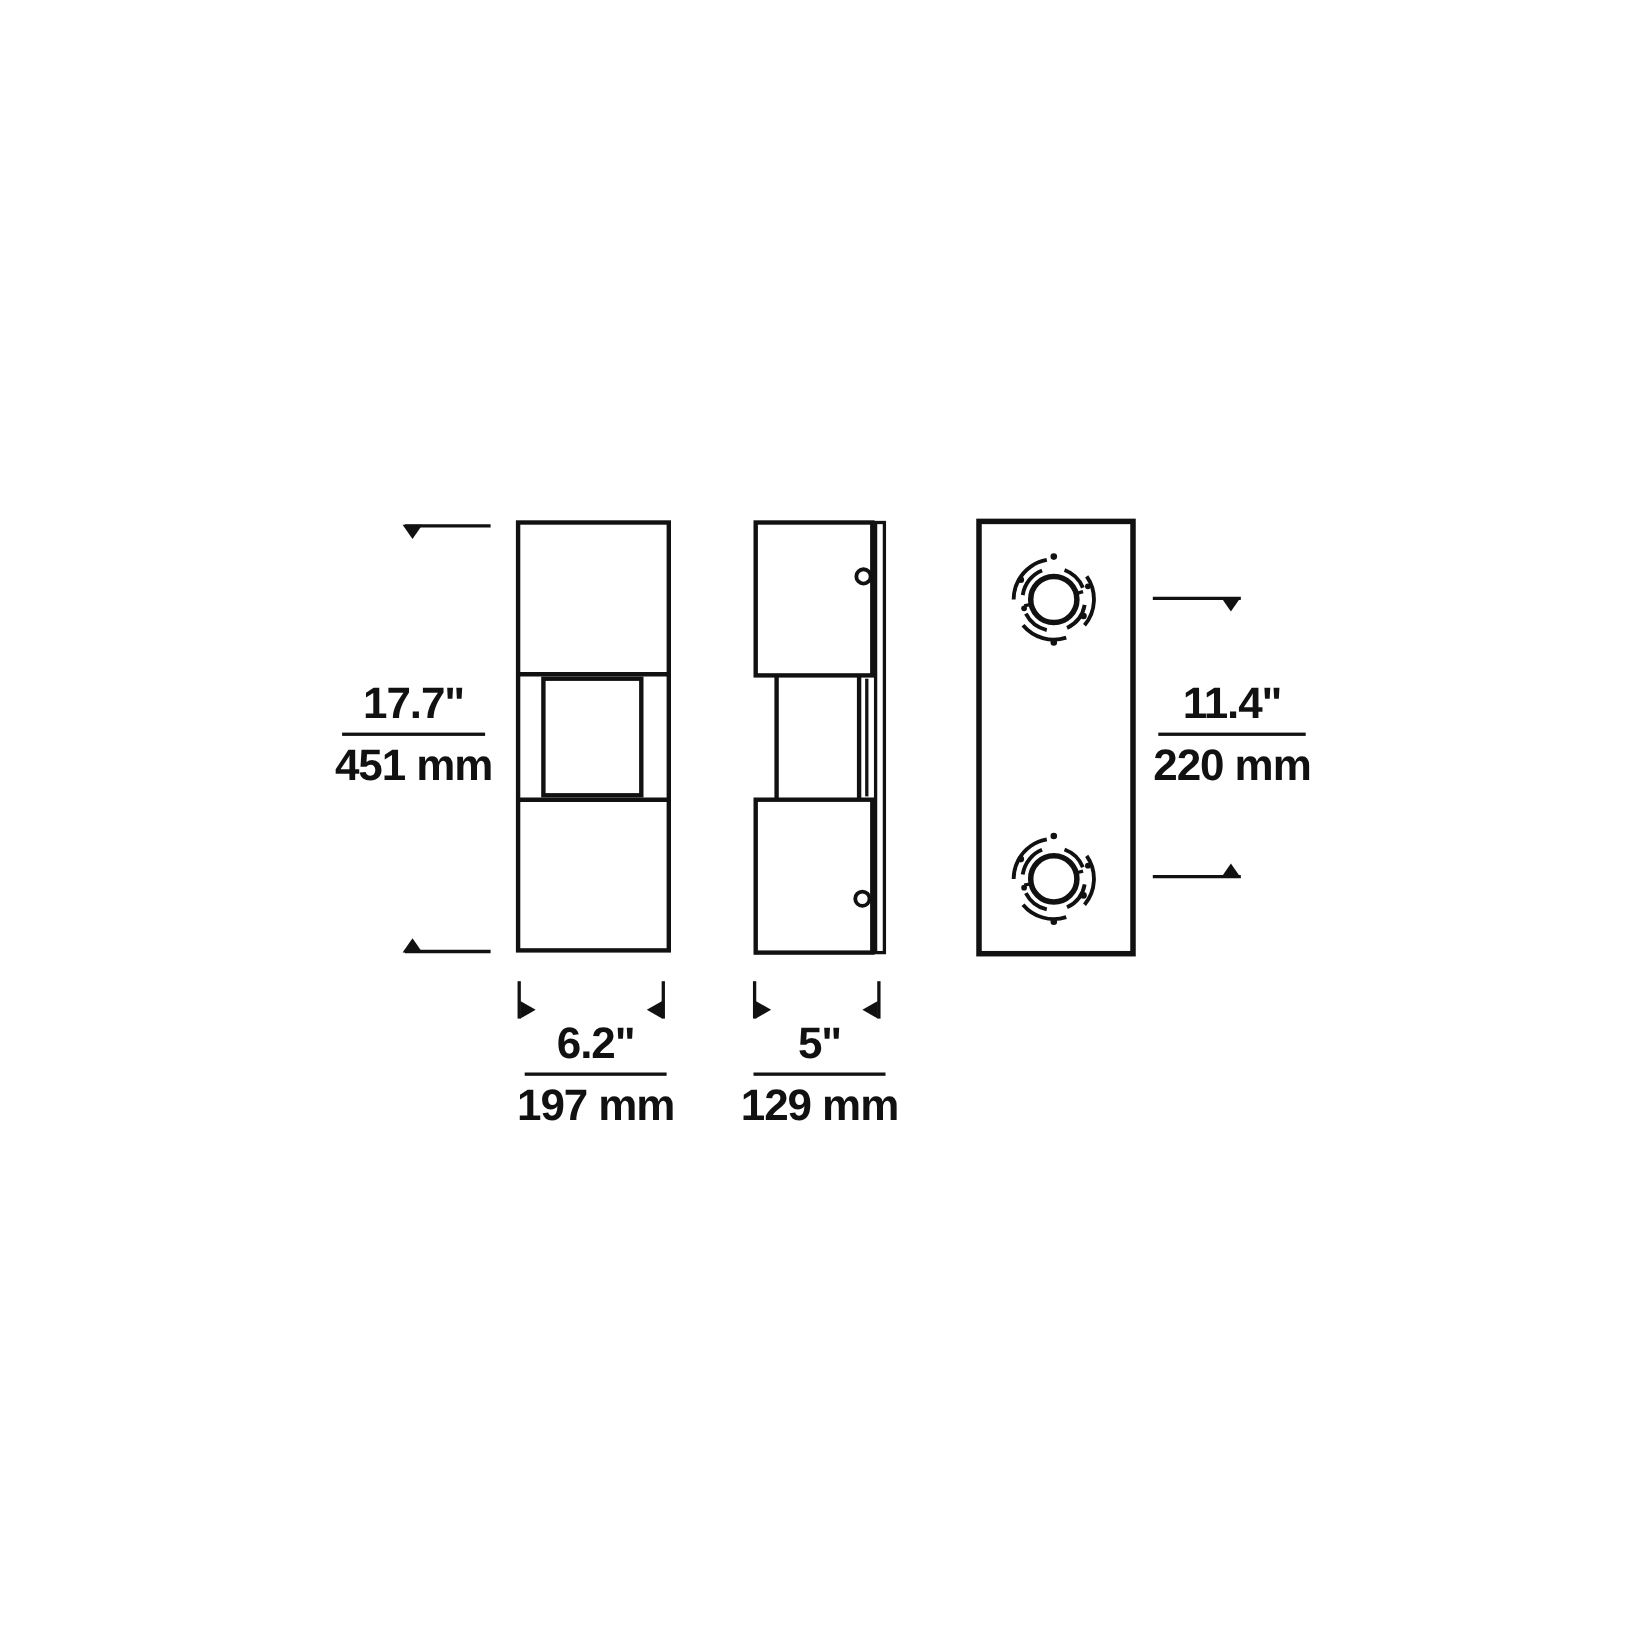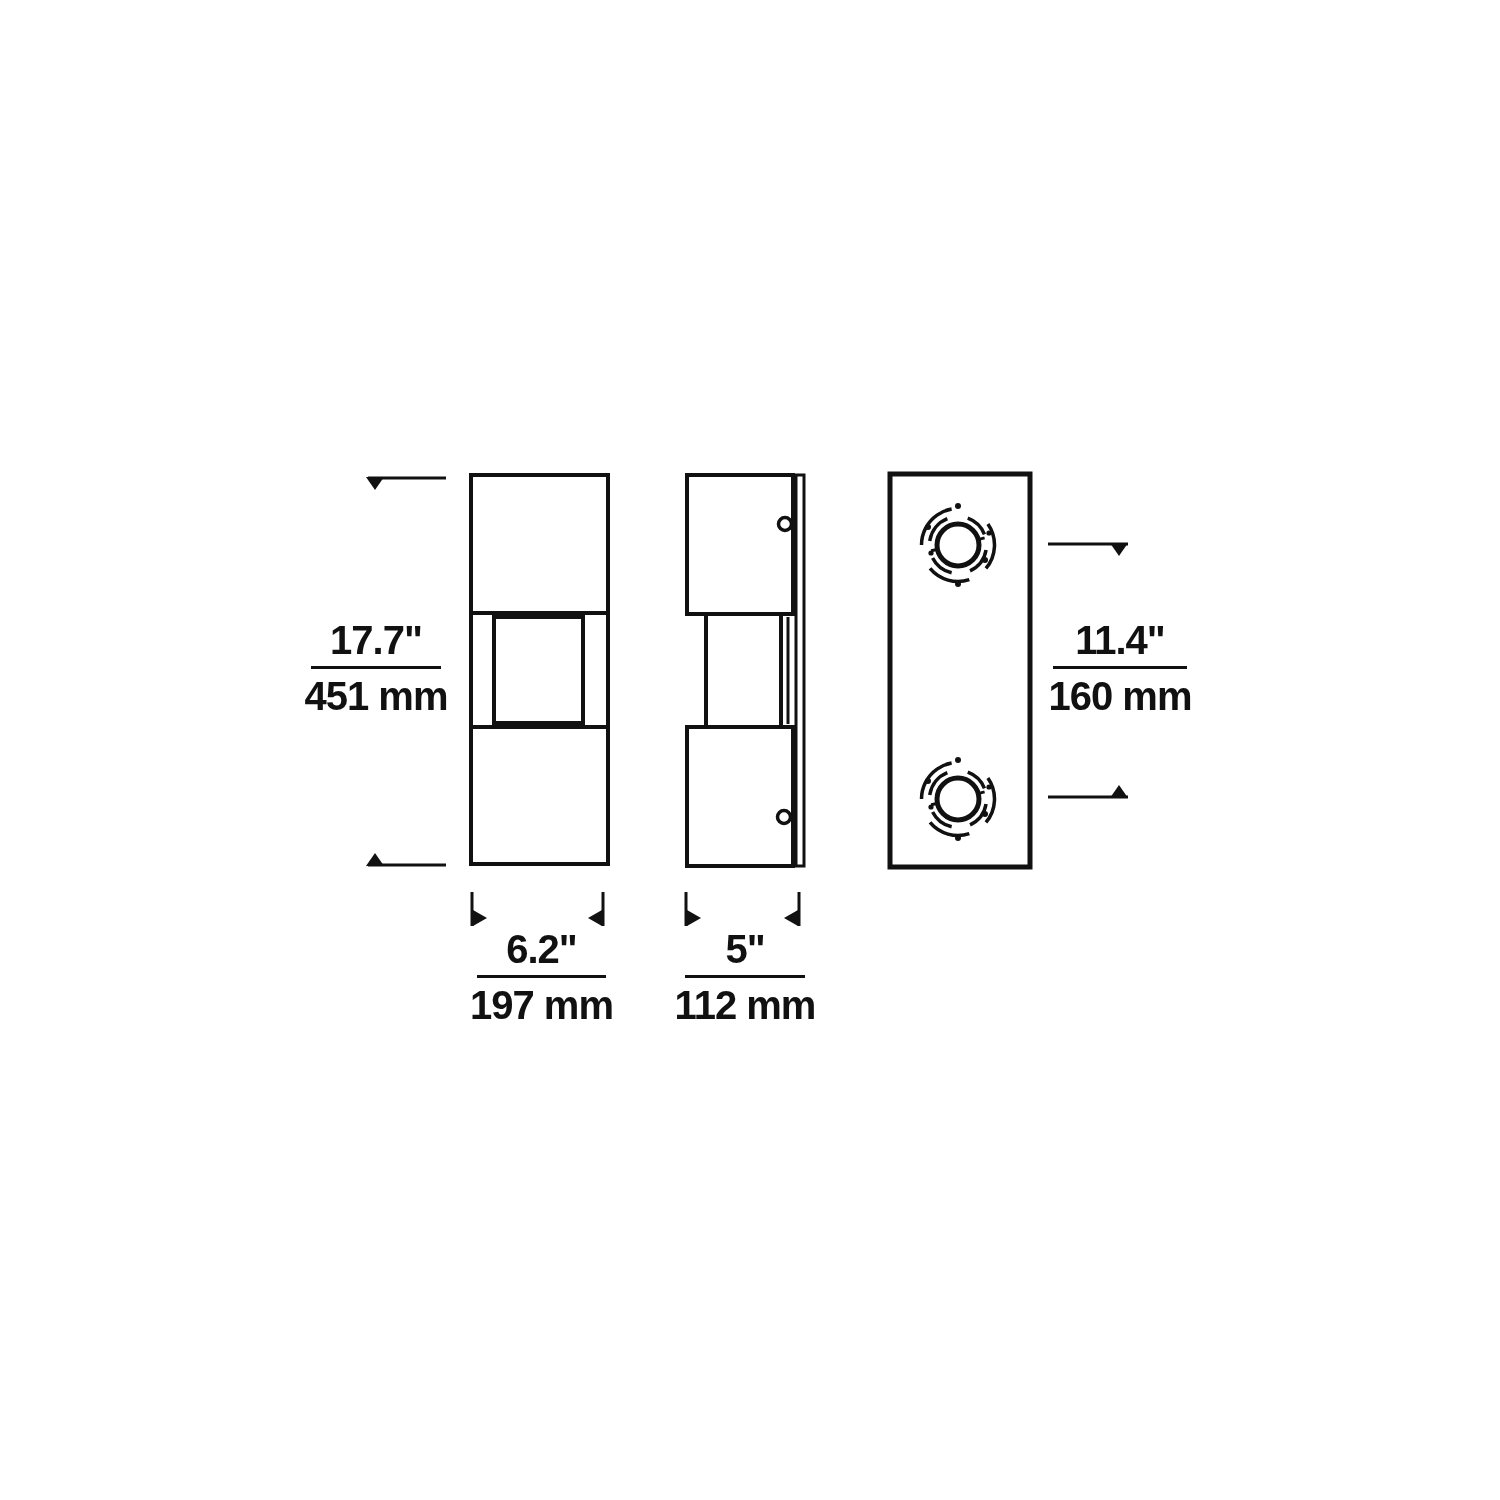--- a/index.html
+++ b/index.html
@@ -107,26 +107,26 @@
     </g>
   </svg>
 
   <div class="dim" id="dim-height">
     <div class="top">17.7"</div>
     <div class="bottom">451 mm</div>
   </div>
 
   <div class="dim" id="dim-mount">
     <div class="top">11.4"</div>
-    <div class="bottom">160 mm</div>
+    <div class="bottom">220 mm</div>
   </div>
 
   <div class="dim" id="dim-width">
     <div class="top">6.2"</div>
     <div class="bottom">197 mm</div>
   </div>
 
   <div class="dim" id="dim-depth">
     <div class="top">5"</div>
-    <div class="bottom">112 mm</div>
+    <div class="bottom">129 mm</div>
   </div>
 
 </div>
 
 </body></html>

